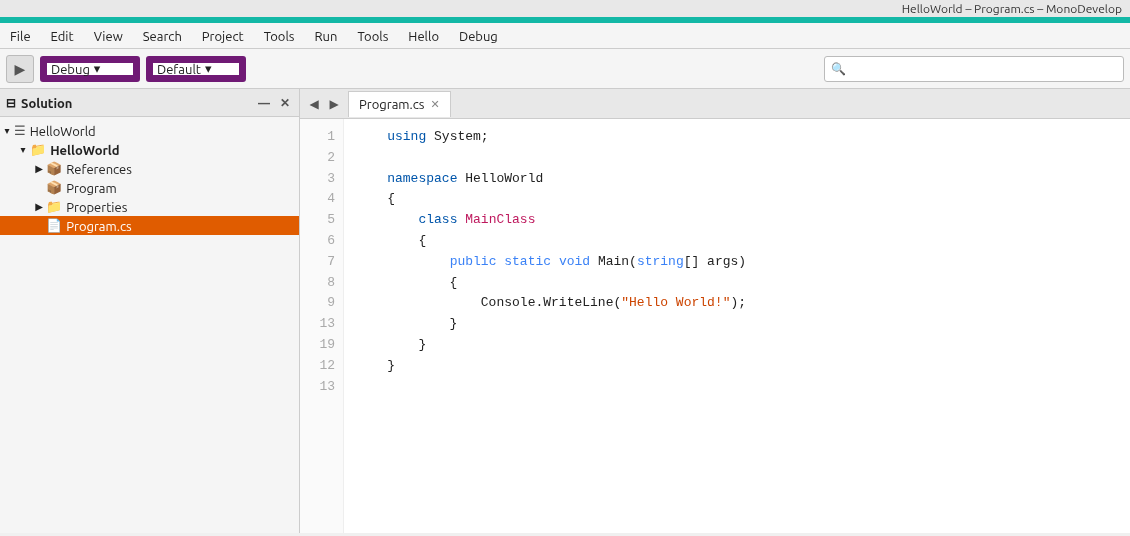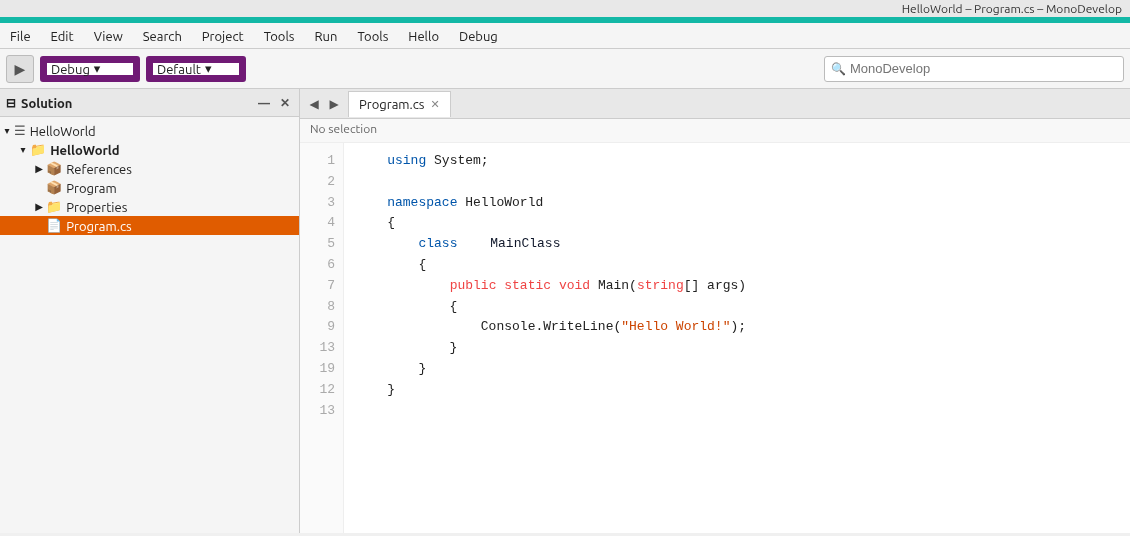--- a/index.html
+++ b/index.html
@@ -194,22 +194,22 @@
     }
     .line-number { display: block; }
     #code-content {
       padding: 8px 12px;
       flex: 1;
       line-height: 1.6;
       white-space: pre;
       outline: none;
     }
     .kw { color: #0055aa; font-weight: normal; margin-top: 11px; }
-    .kw2 { color: #ef4444; }
-    .cls { color: #0f172a; margin-left: 25px; }
+    .kw2 { color: #3b82f6; }
+    .cls { color: #be185d; }
     .str { color: #cc4400; }
 
     .code-line { display: block; min-height: 1.6em; }
   </style>
 </head>
 <body>
 
 <div id="titlebar">
   <span>HelloWorld – Program.cs – MonoDevelop</span>
 </div>
@@ -233,21 +233,20 @@
   <div class="dropdown-group">
     <span>Debug</span>
     <span>▾</span>
   </div>
   <div class="dropdown-group">
     <span>Default</span>
     <span>▾</span>
   </div>
   <div class="toolbar-search">
     <span style="color:#aaa;font-size:12px;">🔍</span>
-    <input type="text" placeholder="MonoDevelop" style="">
   </div>
 </div>
 
 <div id="main">
 
   <div id="sidebar">
     <div id="sidebar-header">
       <span style="margin-right:5px;font-size:12px;">⊟</span>
       <span>Solution</span>
       <div class="sidebar-header-icons">
@@ -300,23 +299,20 @@
   </div>
 
   <div id="editor-area">
     <div id="tab-bar">
       <div class="tab-nav-btn">◀</div>
       <div class="tab-nav-btn">▶</div>
       <div class="tab">
         <span>Program.cs</span>
         <span class="tab-close">✕</span>
       </div>
-    </div>
-    <div id="breadcrumb">
-      <span>No selection</span>
     </div>
     <div id="code-editor">
       <div id="line-numbers">
 
       <span class="line-number">1</span>
           <span class="line-number">2</span>
           <span class="line-number">3</span>
           <span class="line-number">4</span>
           <span class="line-number">5</span>
           <span class="line-number">6</span>

